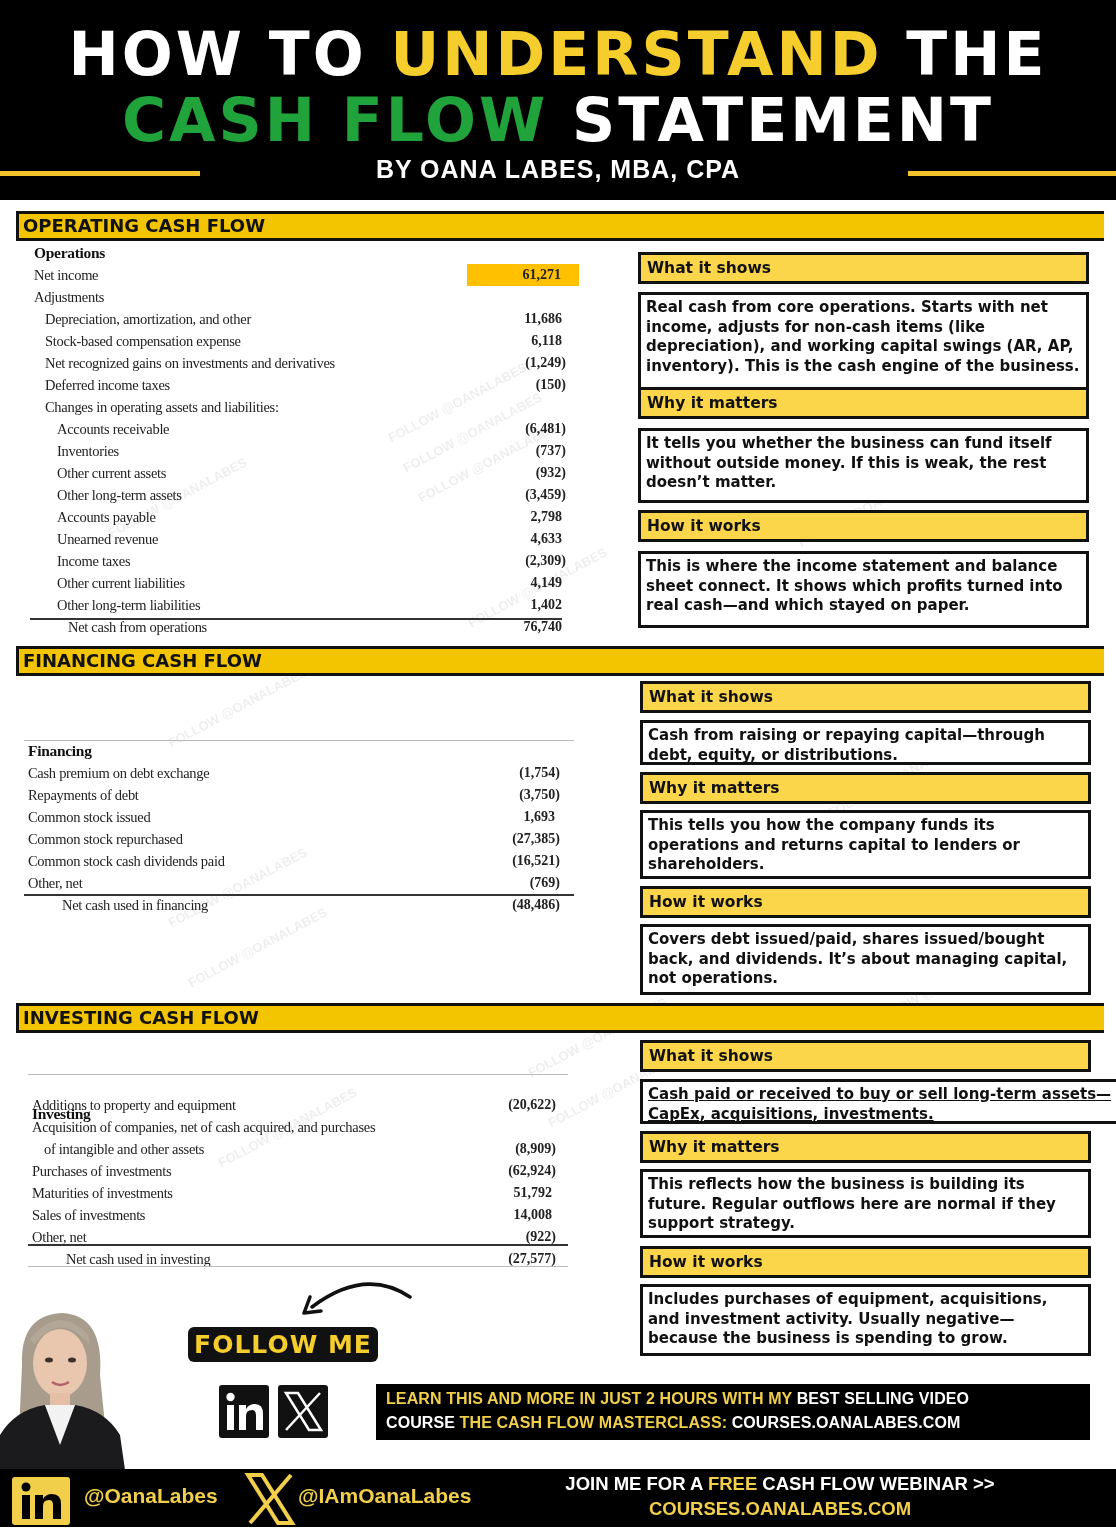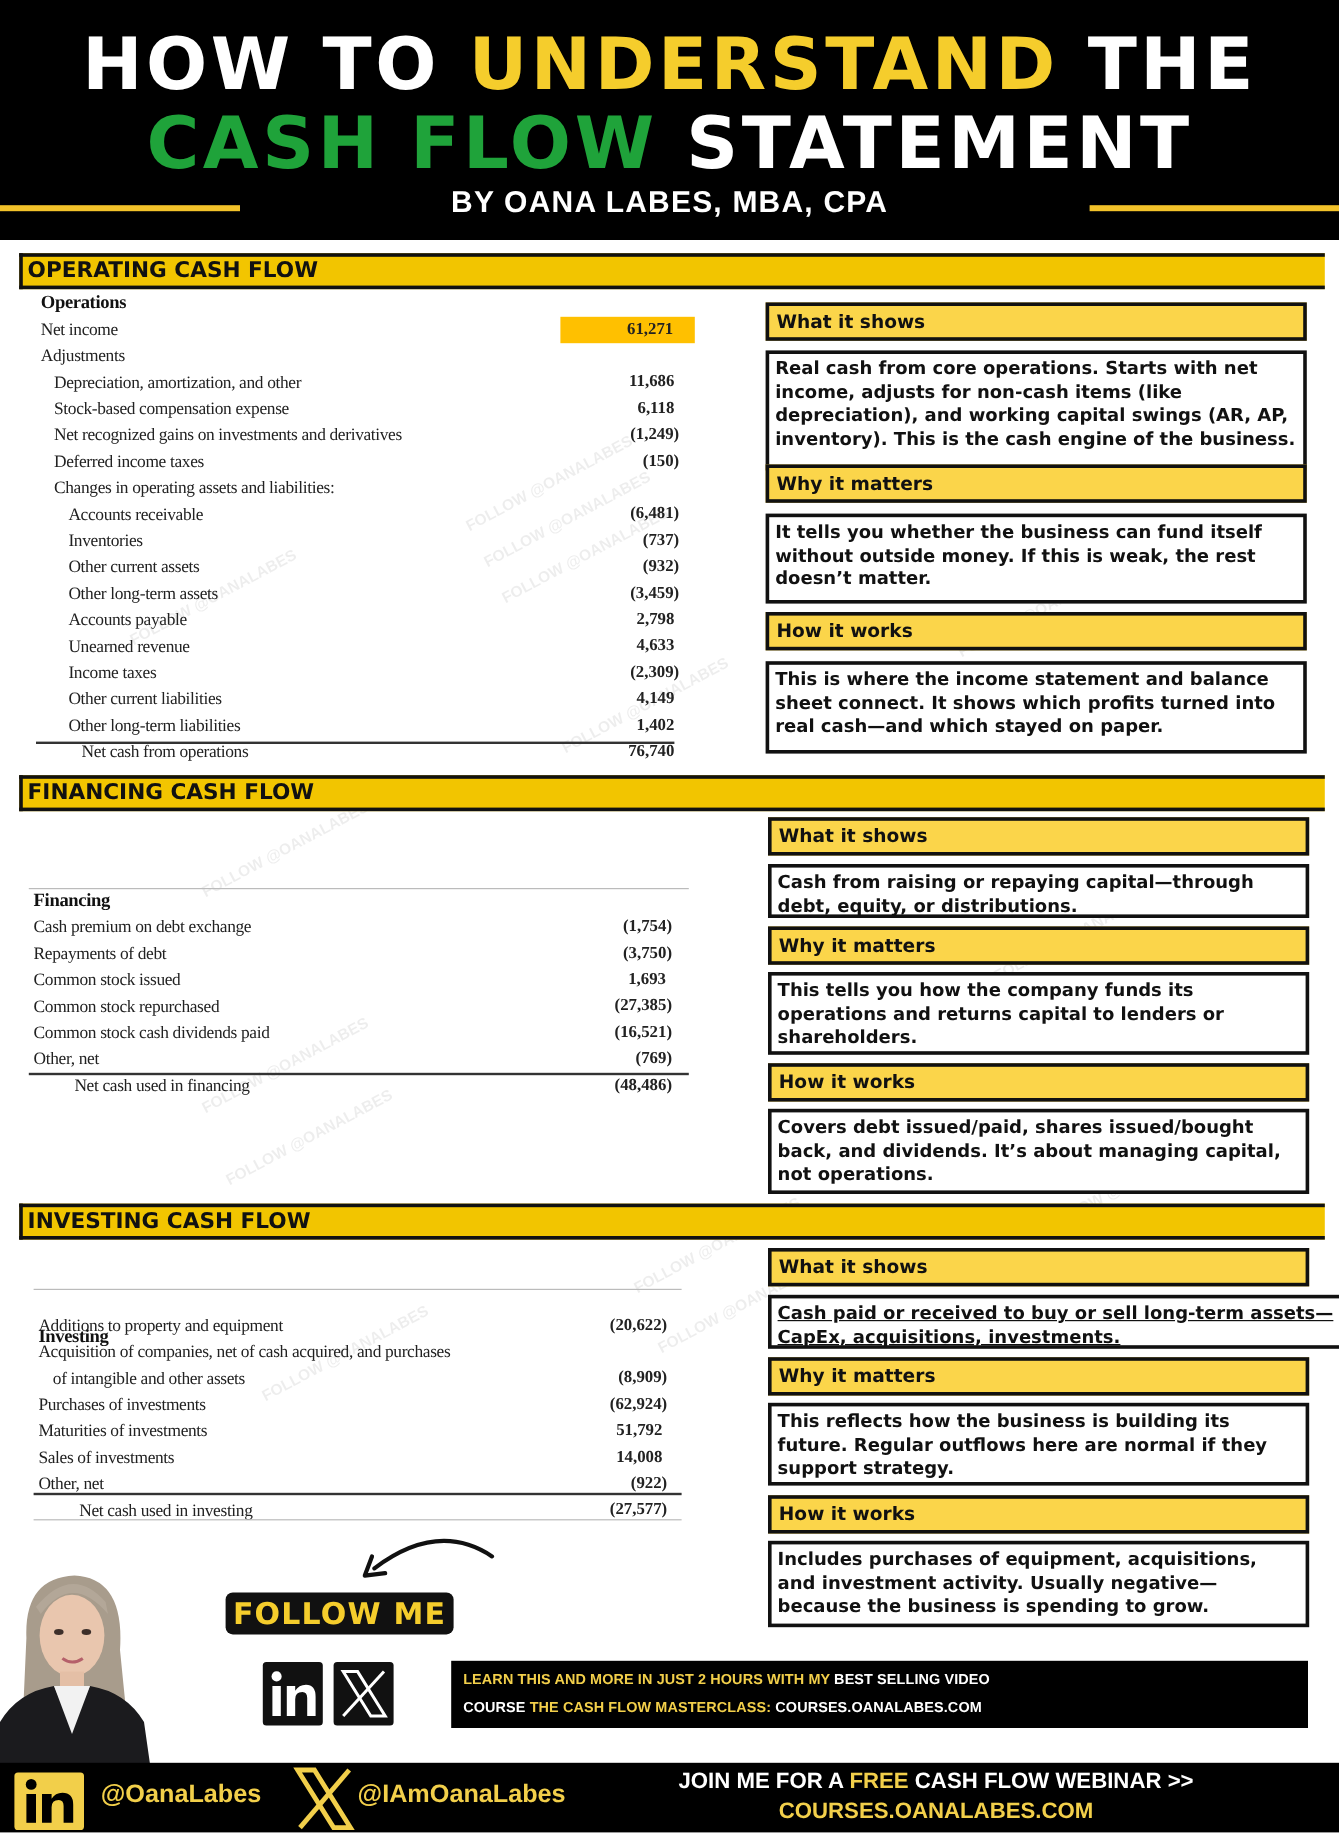--- a/index.html
+++ b/index.html
@@ -51,21 +51,21 @@
     font-weight: bold; font-size: 13px; transform: rotate(-28deg); white-space: nowrap; pointer-events: none; }
 
   
   .portrait { position: absolute; left: 0; top: 1305px; width: 125px; height: 165px; overflow: hidden; }
   .follow-btn { position: absolute; left: 188px; top: 1327px; width: 190px; height: 35px; background: #111;
     border-radius: 6px; color: #f5cd2c; font-family: "DejaVu Sans", sans-serif; font-weight: 900; font-size: 25px;
     text-align: center; line-height: 35px; letter-spacing: 1px; }
   .arrow { position: absolute; left: 290px; top: 1275px; width: 130px; height: 50px; }
   .social-box { position: absolute; top: 1385px; width: 50px; height: 53px; background: #111; border-radius: 3px; }
   .promo { position: absolute; left: 376px; top: 1384px; width: 714px; height: 56px; background: #000;
-    font-family: "Liberation Sans", sans-serif; font-weight: bold; font-size: 12px; line-height: 24px;
+    font-family: "Liberation Sans", sans-serif; font-weight: bold; font-size: 16px; line-height: 24px;
     padding: 3px 0 0 10px; color: #fff; letter-spacing: 0.1px; }
   .promo .y { color: #f2cf4a; }
 
   .footer { position: absolute; left: 0; top: 1469px; width: 1116px; height: 58px; background: #000; }
   .footer .handle { position: absolute; top: 15px; font-family: "Liberation Sans", sans-serif; font-weight: bold;
     font-size: 21px; color: #f2cf4a; }
   .footer .cta1 { position: absolute; left: 540px; top: 4px; width: 480px; text-align: center; color: #fff;
     font-family: "Liberation Sans", sans-serif; font-weight: bold; font-size: 18.5px; }
   .footer .cta2 { position: absolute; left: 540px; top: 29px; width: 480px; text-align: center; color: #f2cf4a;
     font-family: "Liberation Sans", sans-serif; font-weight: bold; font-size: 18.5px; }

